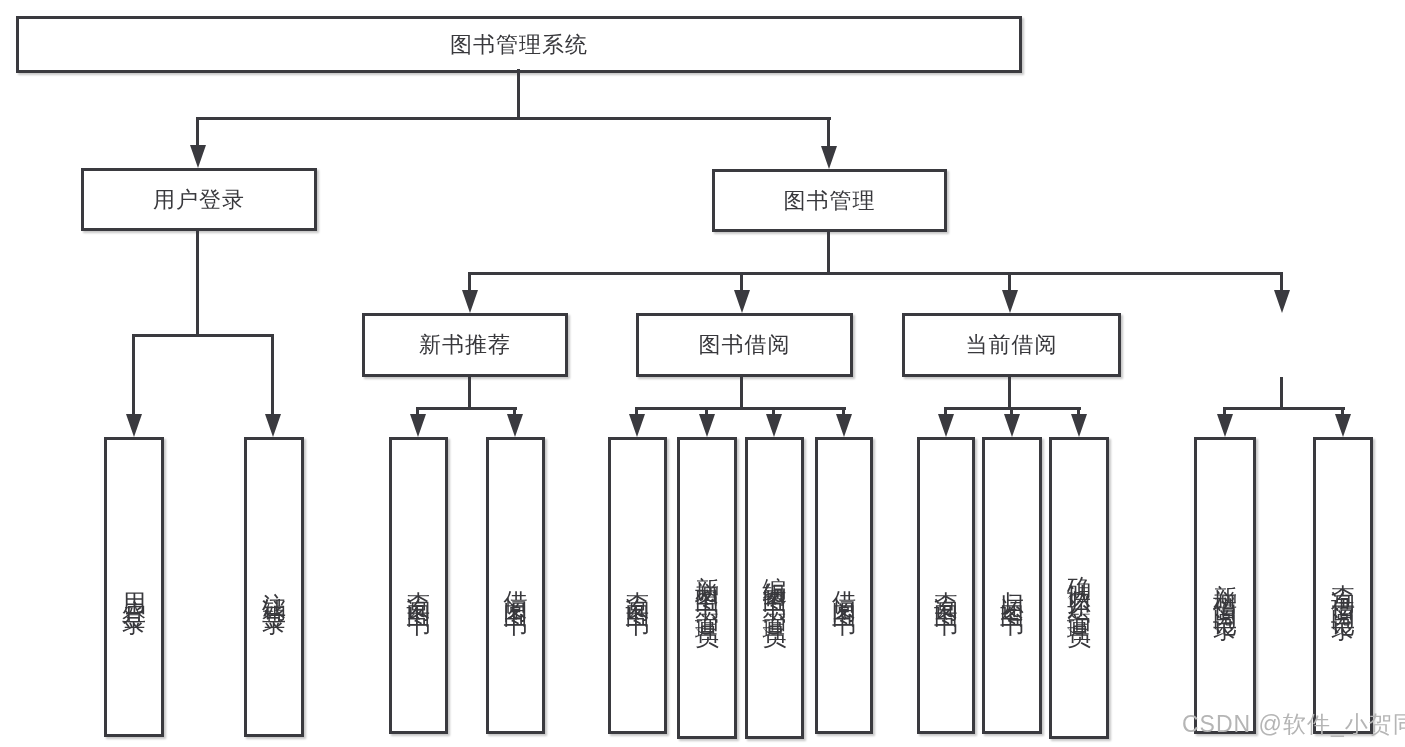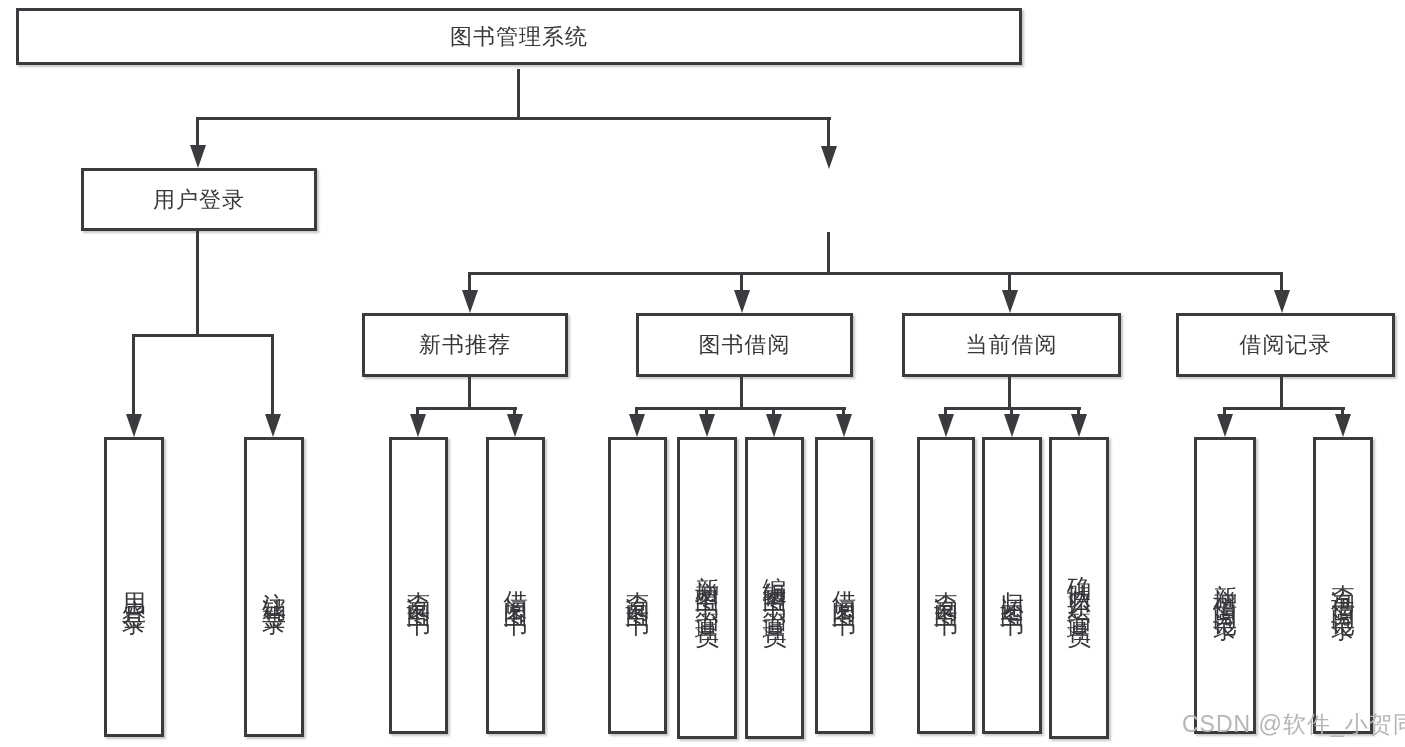--- a/index.html
+++ b/index.html
@@ -115,44 +115,44 @@
   <div class="vl" style="left:1077px;top:407px;height:10px;"></div>
   <div class="ah" style="left:1071px;top:414px;"></div>
 
   <div class="vl" style="left:1280px;top:377px;height:33px;"></div>
   <div class="hl" style="left:1223px;top:407px;width:122px;"></div>
   <div class="vl" style="left:1223px;top:407px;height:10px;"></div>
   <div class="ah" style="left:1217px;top:414px;"></div>
   <div class="vl" style="left:1341px;top:407px;height:10px;"></div>
   <div class="ah" style="left:1335px;top:414px;"></div>
 
-  <div class="box" style="left:16px;top:8px;width:1006px;height:57px;">
+  <div class="box" style="left:16px;top:16px;width:1006px;height:57px;">
     <span class="hlabel">图书管理系统</span>
   </div>
 
   <div class="box" style="left:81px;top:168px;width:236px;height:63px;">
     <span class="hlabel">用户登录</span>
   </div>
 
+  <div class="box" style="left:712px;top:169px;width:235px;height:63px;">
+    <span class="hlabel">图书管理</span>
+  </div>
 
   <div class="box" style="left:362px;top:313px;width:206px;height:64px;">
     <span class="hlabel">新书推荐</span>
   </div>
 
   <div class="box" style="left:902px;top:313px;width:219px;height:64px;">
     <span class="hlabel">当前借阅</span>
   </div>
 
   <div class="box" style="left:636px;top:313px;width:217px;height:64px;">
     <span class="hlabel">图书借阅</span>
   </div>
 
-  <div class="box" style="left:1176px;top:313px;width:219px;height:64px;">
-    <span class="hlabel">借阅记录</span>
-  </div>
 
   <div class="box vbox" style="left:104px;top:437px;width:60px;height:300px;">
     <span class="vtext">用户登录</span>
   </div>
 
   <div class="box vbox" style="left:244px;top:437px;width:60px;height:300px;">
     <span class="vtext">注销登录</span>
   </div>
 
   <div class="box vbox" style="left:389px;top:437px;width:59px;height:297px;">

